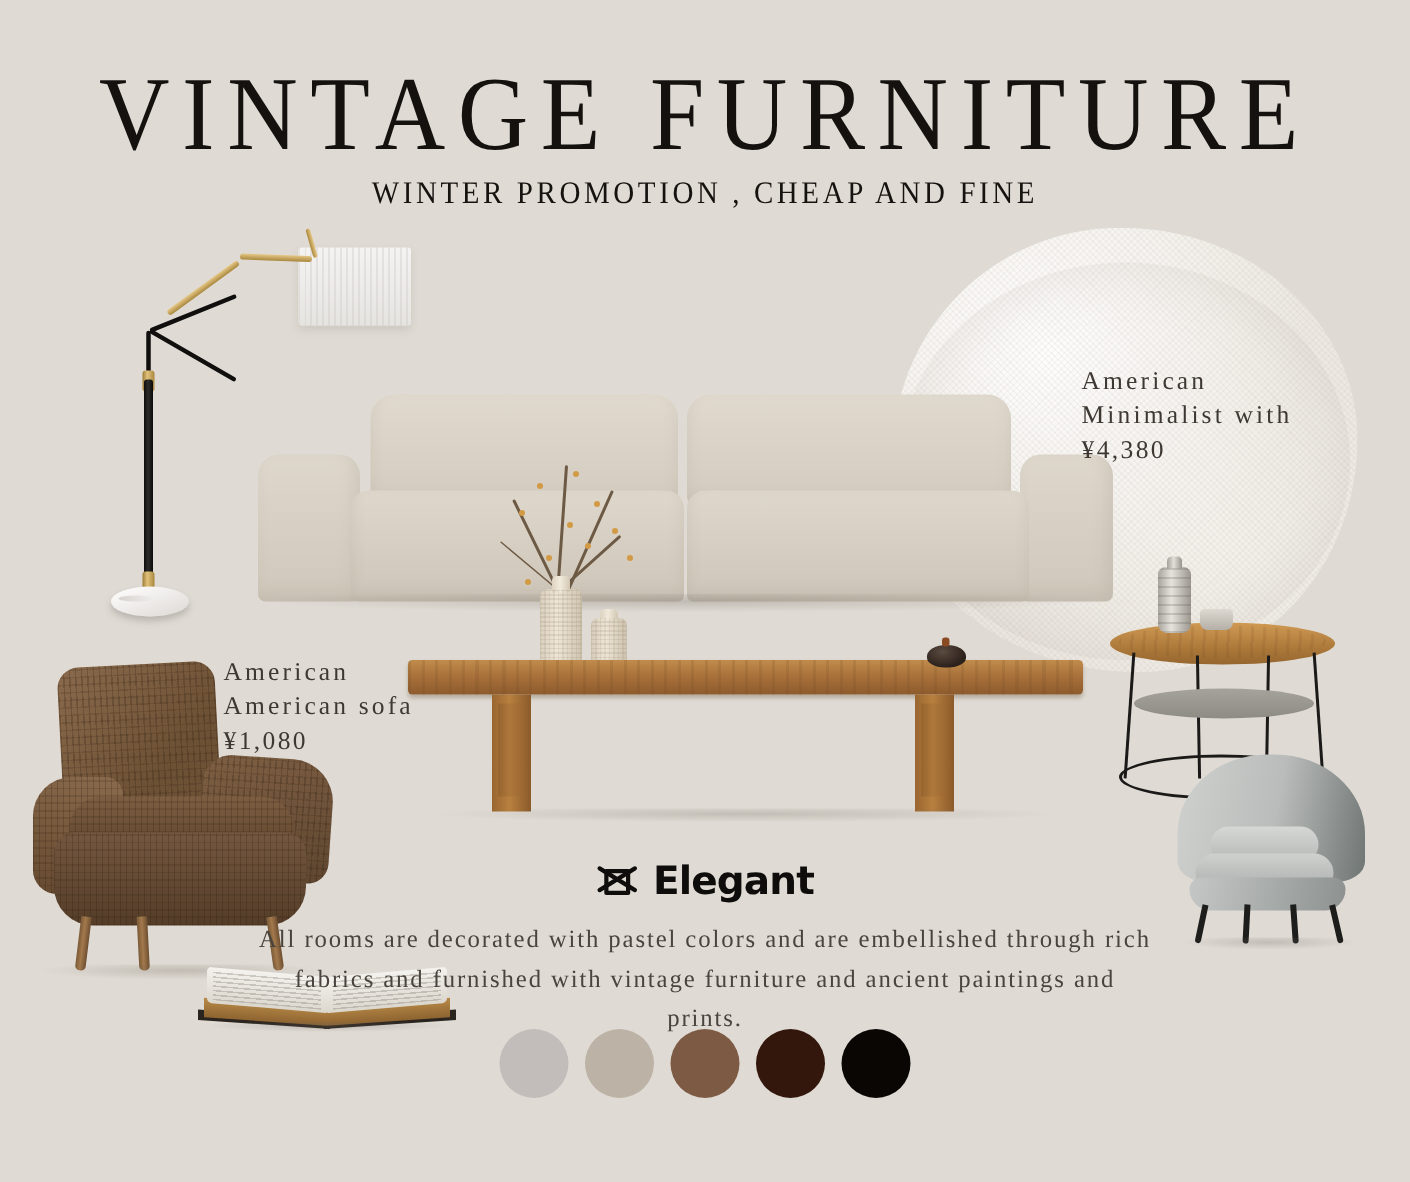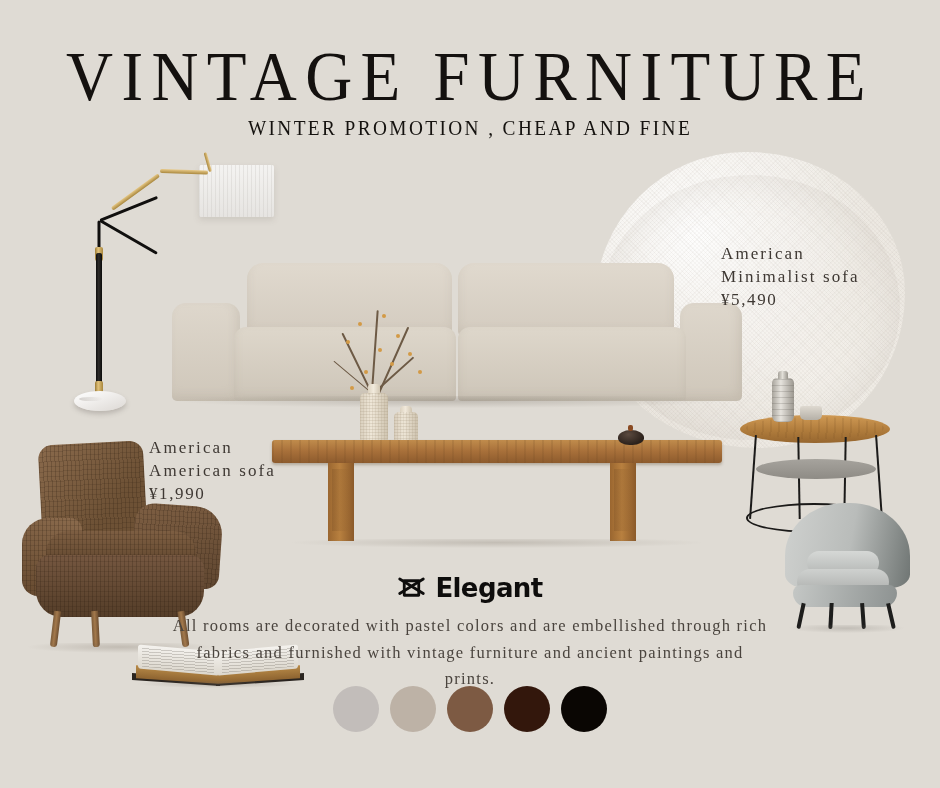--- a/index.html
+++ b/index.html
@@ -513,28 +513,28 @@
     <div class="skirt"></div>
     <div class="leg leg-a"></div>
     <div class="leg leg-b"></div>
     <div class="leg leg-c"></div>
     <div class="leg leg-d"></div>
     <div class="shadow"></div>
   </div>
 
   <div class="prod-label" id="label-min">
     <div>American</div>
-    <div>Minimalist sofa</div>
-    <div class="price">¥5,490</div>
+    <div>Minimalist with</div>
+    <div class="price">¥4,380</div>
   </div>
 
   <div class="prod-label" id="label-eleg">
     <div>American</div>
     <div>American sofa</div>
-    <div class="price">¥1,990</div>
+    <div class="price">¥1,080</div>
   </div>
 
   <div class="capcut">
     <svg class="mark" viewBox="0 0 32 28">
       <path d="M3 4 L29 20 M3 20 L29 4" stroke="#0e0d0c" stroke-width="3.1" fill="none" stroke-linecap="round"></path>
       <path d="M8 6 H24 V22 H8 Z" stroke="#0e0d0c" stroke-width="3.1" fill="none" stroke-linejoin="round"></path>
     </svg>
     <span class="word">Elegant</span>
   </div>
 

